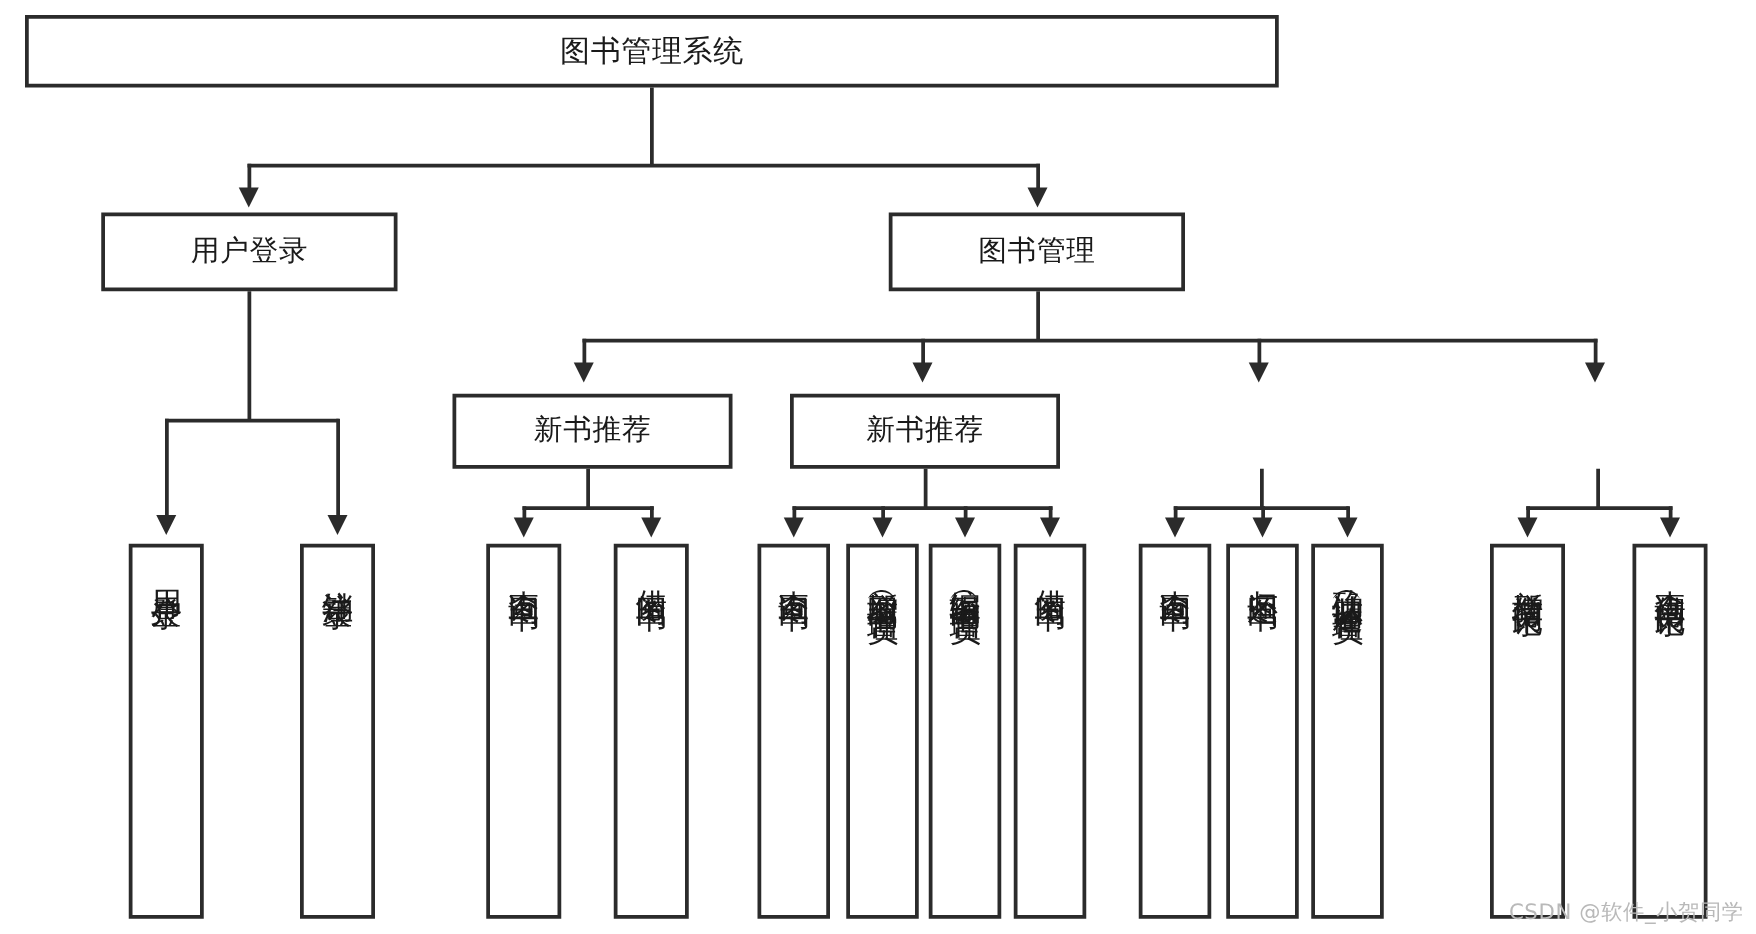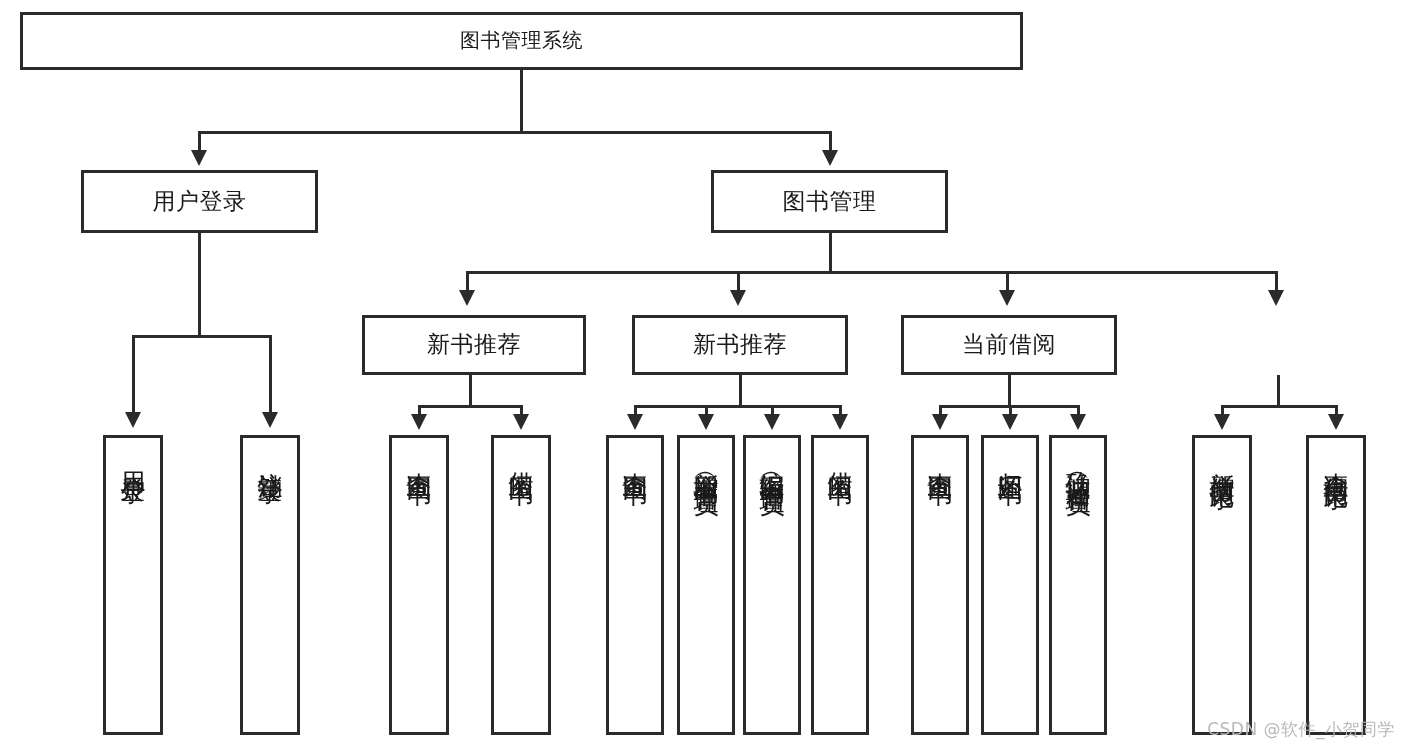--- a/index.html
+++ b/index.html
@@ -29,21 +29,21 @@
     line-height:1.18;
     letter-spacing:0.5px;
     white-space:pre;
     text-align:center;
   }
   
   .node.horiz .label{
     font-size:23px;
     writing-mode:horizontal-tb;
   }
-  .node.root .label{font-size:20px;}
+  .node.root .label{font-size:24px;}
   
   .node.vert{
     border-width:3px;
     align-items:flex-start;
     justify-content:center;
     padding-top:14px;
   }
   .node.vert .label{
     writing-mode:vertical-rl;
     text-orientation:upright;
@@ -112,23 +112,20 @@
   <div class="arrow" style="left:999px;top:290px;"></div>
   <div class="vline" style="left:1275px;top:271px;height:22px;"></div>
   <div class="arrow" style="left:1268px;top:290px;"></div>
 
   <div class="node horiz" style="left:362px;top:315px;width:224px;height:60px;">
     <span class="label">新书推荐</span>
   </div>
   <div class="node horiz" style="left:632px;top:315px;width:216px;height:60px;">
     <span class="label">新书推荐</span>
   </div>
-  <div class="node horiz" style="left:901px;top:315px;width:216px;height:60px;">
-    <span class="label">当前借阅</span>
-  </div>
 
   <div class="vline" style="left:469px;top:375px;height:32px;"></div>
   <div class="hline" style="left:418px;top:405px;width:105px;"></div>
   <div class="vline" style="left:418px;top:405px;height:12px;"></div>
   <div class="arrow" style="left:411px;top:414px;"></div>
   <div class="vline" style="left:520px;top:405px;height:12px;"></div>
   <div class="arrow" style="left:513px;top:414px;"></div>
 
   <div class="vline" style="left:739px;top:375px;height:32px;"></div>
   <div class="hline" style="left:634px;top:405px;width:208px;"></div>

